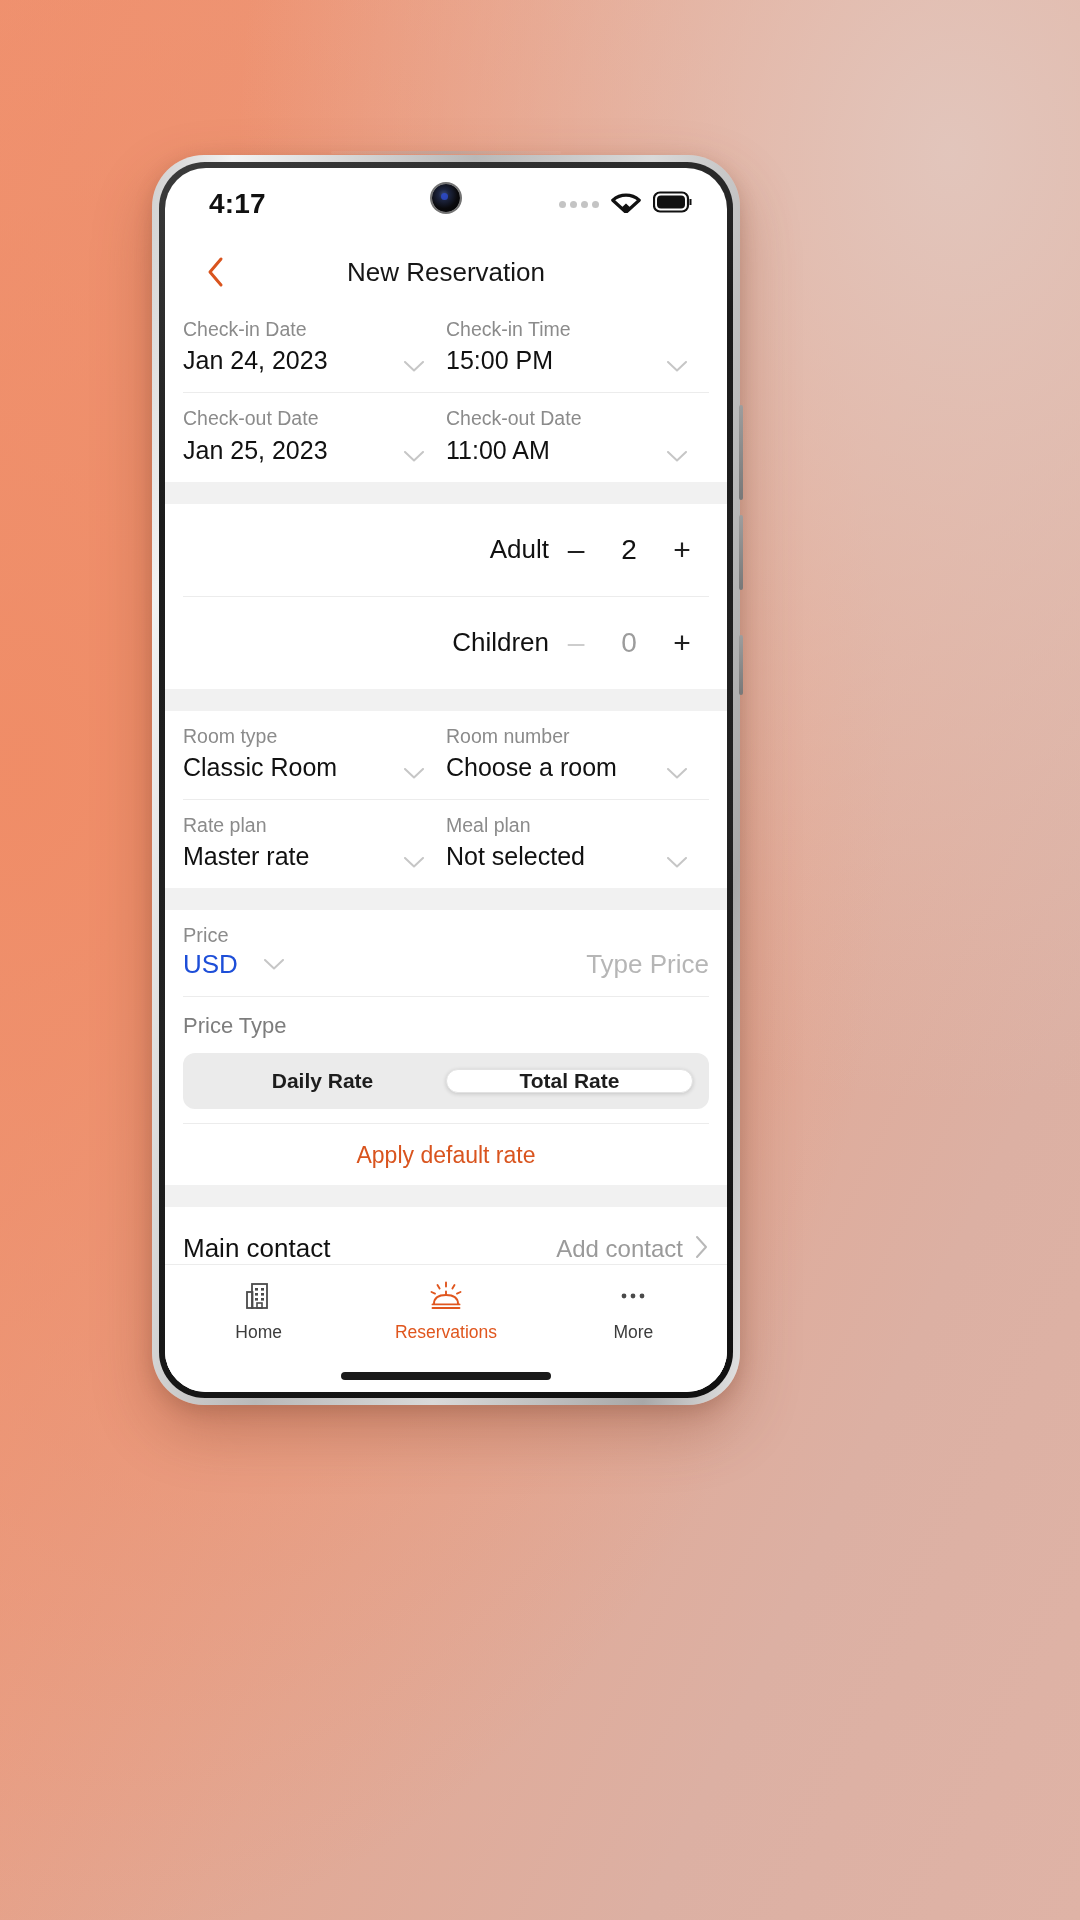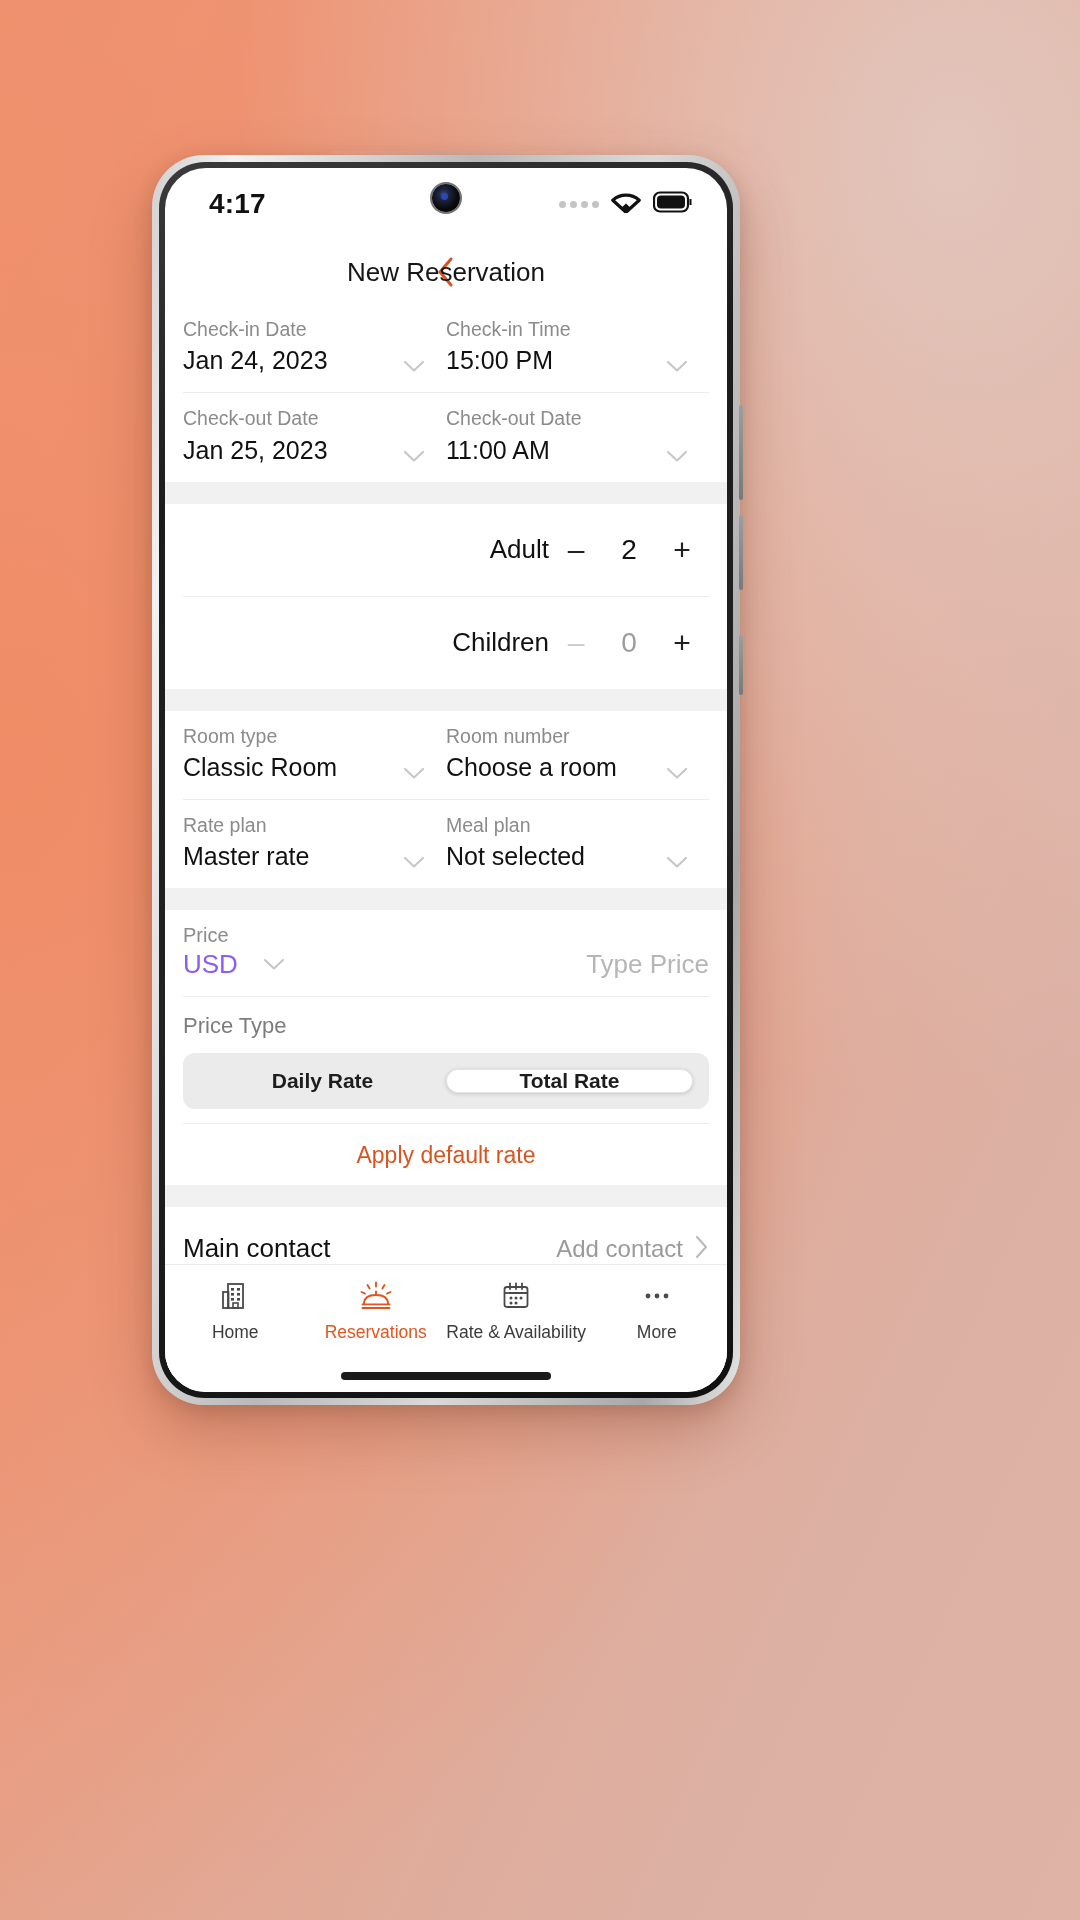--- a/index.html
+++ b/index.html
@@ -70,21 +70,21 @@
     width:7px; height:7px; border-radius:50%;
     background:#2b49c9; opacity:0.85;
   }
   #status-icons { display:flex; align-items:center; gap:12px; }
   .sig-dots { display:flex; gap:4px; align-items:center; }
   .sig-dots i { width:7px; height:7px; border-radius:50%; background:#c4c4c4; display:block; }
 
   
   #appbar {
     position:relative; height:64px;
-    display:flex; align-items:center; padding:0 30px;justify-content:center;
+    display:flex; align-items:center; padding:0 30px;
   }
   #back-btn {
     width:42px; height:42px; display:flex; align-items:center; justify-content:center;
     cursor:pointer;
   }
   #page-title {
     position:absolute; left:0; right:0; text-align:center;
     font-size:26px; color:#161616; font-weight:400; pointer-events:none;
   }
 
@@ -133,21 +133,21 @@
 
   
   .price-head { margin:0 18px; padding:14px 0 0 0; }
   .price-head .lbl { font-size:20px; color:#8b8b8b; }
   .price-row {
     margin:0 18px; padding:2px 0 16px 0;
     display:flex; align-items:center; justify-content:space-between;
     border-bottom:1px solid #ececec;
   }
   .currency { display:flex; align-items:center; gap:26px; cursor:pointer; }
-  .currency .val { font-size:26px; color:#8b5cf6; }
+  .currency .val { font-size:26px; color:#1d4ed8; }
   .price-input { font-size:26px; color:#b6b6b6; text-align:right; cursor:text; }
 
   .ptype-head { margin:0 18px; padding:16px 0 10px 0; }
   .ptype-head .lbl { font-size:22px; color:#7d7d7d; }
 
   .segmented {
     margin:4px 18px 0 18px;
     display:flex; background:#ebebeb; border-radius:12px; padding:16px; height:56px;
     overflow:hidden;
   }
@@ -437,37 +437,20 @@
              <line x1="17" y1="2.5" x2="17" y2="6.5" stroke="#e0561e" stroke-width="1.9" stroke-linecap="round"></line>
              <line x1="8.5" y1="5" x2="10.6" y2="8.4" stroke="#e0561e" stroke-width="1.9" stroke-linecap="round"></line>
              <line x1="25.5" y1="5" x2="23.4" y2="8.4" stroke="#e0561e" stroke-width="1.9" stroke-linecap="round"></line>
              <line x1="2.5" y1="12" x2="6" y2="13.6" stroke="#e0561e" stroke-width="1.9" stroke-linecap="round"></line>
              <line x1="31.5" y1="12" x2="28" y2="13.6" stroke="#e0561e" stroke-width="1.9" stroke-linecap="round"></line>
            </svg>
          </span>
          <span class="tlabel">Reservations</span>
        </div>
 
-       <div class="tab">
-         <span class="ticon">
-           <svg width="32" height="32" viewBox="0 0 32 32">
-             <rect x="4.5" y="7" width="23" height="20" rx="2.4" fill="none" stroke="#4a4a4a" stroke-width="1.8"></rect>
-             <line x1="4.5" y1="13" x2="27.5" y2="13" stroke="#4a4a4a" stroke-width="1.8"></line>
-             <line x1="10" y1="3.5" x2="10" y2="9" stroke="#4a4a4a" stroke-width="1.8" stroke-linecap="round"></line>
-             <line x1="16" y1="3.5" x2="16" y2="9" stroke="#4a4a4a" stroke-width="1.8" stroke-linecap="round"></line>
-             <line x1="22" y1="3.5" x2="22" y2="9" stroke="#4a4a4a" stroke-width="1.8" stroke-linecap="round"></line>
-             <circle cx="11" cy="18" r="1.5" fill="#4a4a4a"></circle>
-             <circle cx="16" cy="18" r="1.5" fill="#4a4a4a"></circle>
-             <circle cx="21" cy="18" r="1.5" fill="#4a4a4a"></circle>
-             <circle cx="11" cy="23" r="1.5" fill="#4a4a4a"></circle>
-             <circle cx="16" cy="23" r="1.5" fill="#4a4a4a"></circle>
-           </svg>
-         </span>
-         <span class="tlabel">Rate &amp; Availability</span>
-       </div>
 
        <div class="tab">
          <span class="ticon">
            <svg width="34" height="32" viewBox="0 0 34 32">
              <circle cx="8" cy="16" r="2.4" fill="#4a4a4a"></circle>
              <circle cx="17" cy="16" r="2.4" fill="#4a4a4a"></circle>
              <circle cx="26" cy="16" r="2.4" fill="#4a4a4a"></circle>
            </svg>
          </span>
          <span class="tlabel">More</span>

